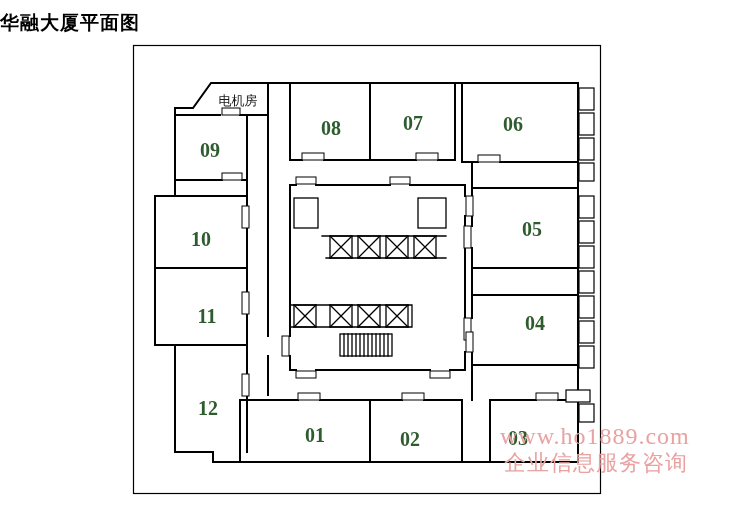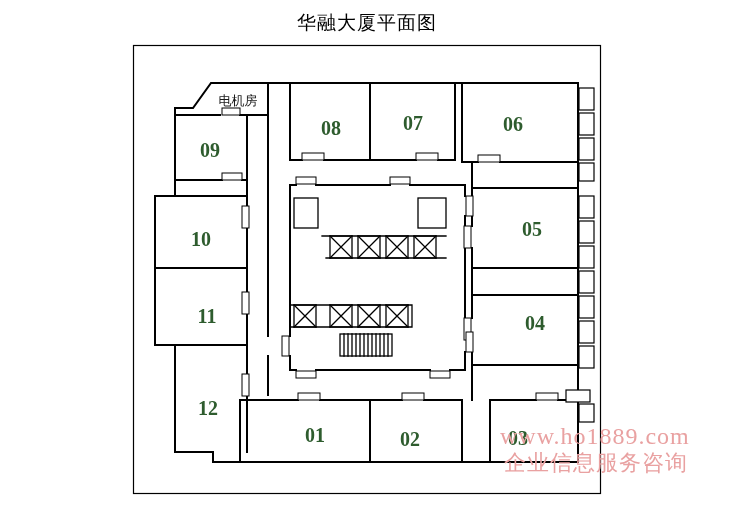--- a/index.html
+++ b/index.html
@@ -1,19 +1,19 @@
 <!DOCTYPE html>
 <html><head>
 <meta charset="utf-8">
 <style>
   html,body{margin:0;padding:0;background:#ffffff;}
   .page{position:relative;width:734px;height:512px;background:#ffffff;overflow:hidden;
         font-family:"Liberation Sans",sans-serif;}
-  .title{position:absolute;top:10px;left:0;right:0;text-align:center;
-         font-size:19px;font-weight:normal;color:#000;letter-spacing:1px;}
+  .title{position:absolute;top:10px;left:0;right:0;text-align:left;
+         font-size:19px;font-weight:bold;color:#000;letter-spacing:1px;}
   svg.plan{position:absolute;left:0;top:0;}
   .frame{fill:none;stroke:#000;stroke-width:1.2;}
   .wall{fill:none;stroke:#000;stroke-width:2;stroke-linecap:square;}
   .wall-thin{fill:none;stroke:#000;stroke-width:1.3;stroke-linecap:square;}
   .leaf{fill:#ffffff;stroke:#000;stroke-width:1;}
   .fin{fill:#ffffff;stroke:#000;stroke-width:1.2;}
   .room-label{font-family:"Liberation Serif",serif;font-size:20px;font-weight:bold;
               fill:#2e5c2e;text-anchor:middle;}
   .small-label{font-family:"Liberation Sans",sans-serif;font-size:13px;fill:#1a1a1a;text-anchor:middle;}
   .wm-url{font-family:"Liberation Serif",serif;font-size:24px;fill:#e9a1a1;letter-spacing:1px;}

